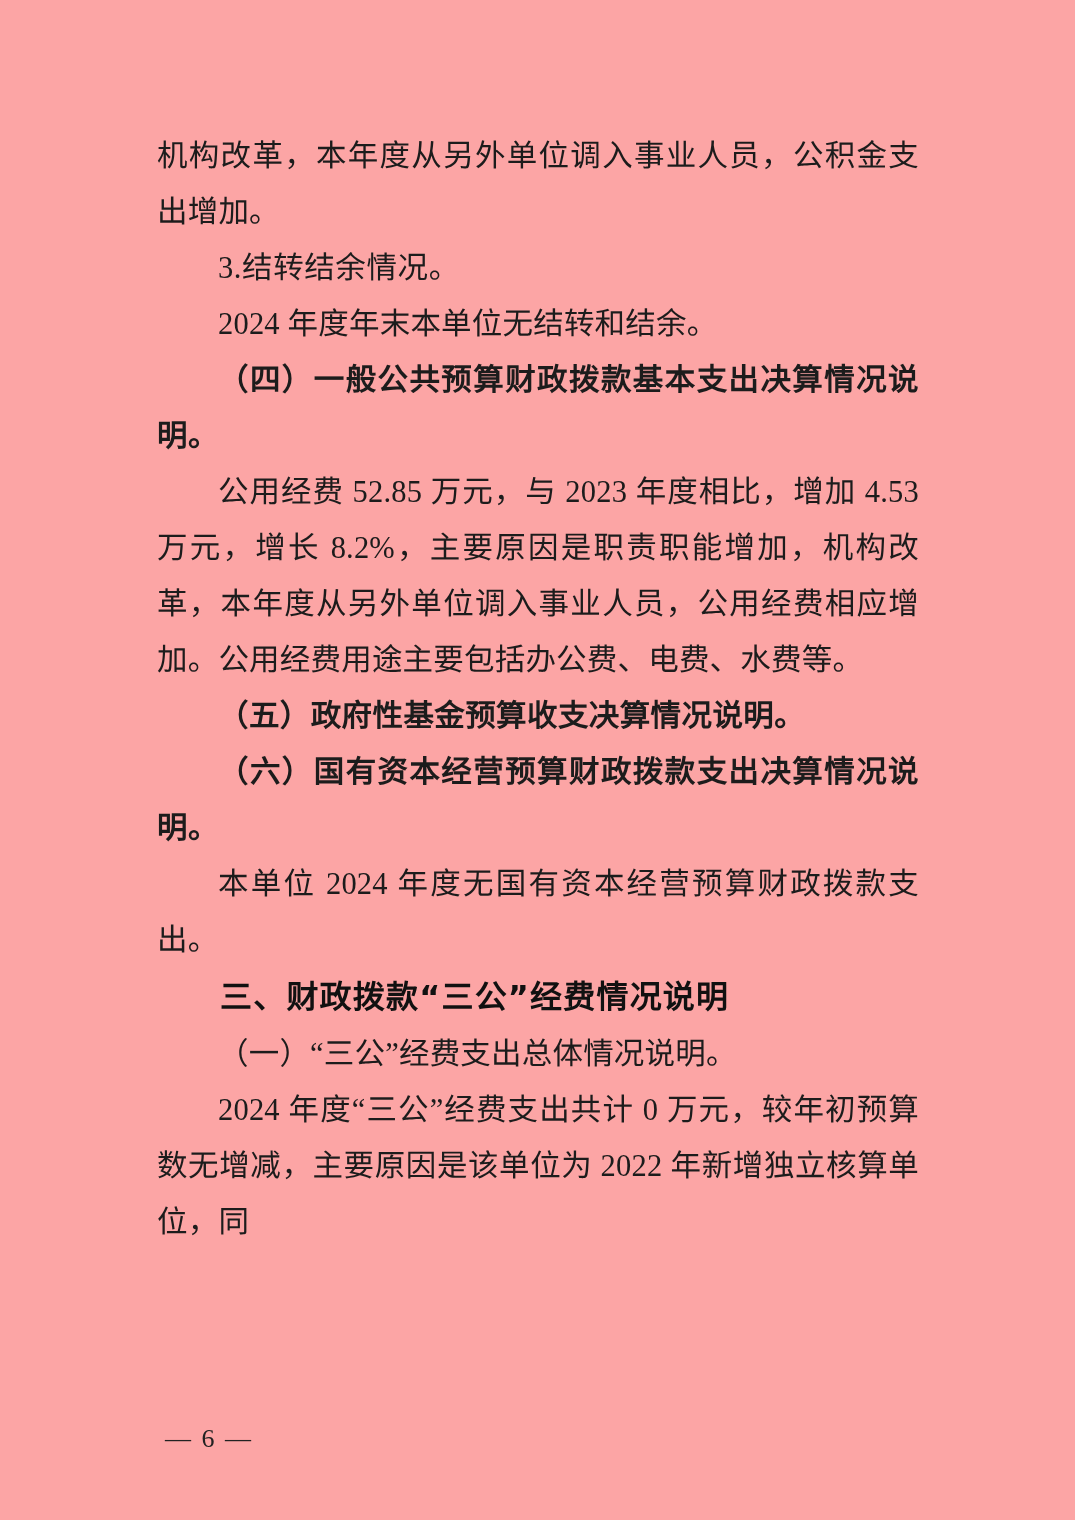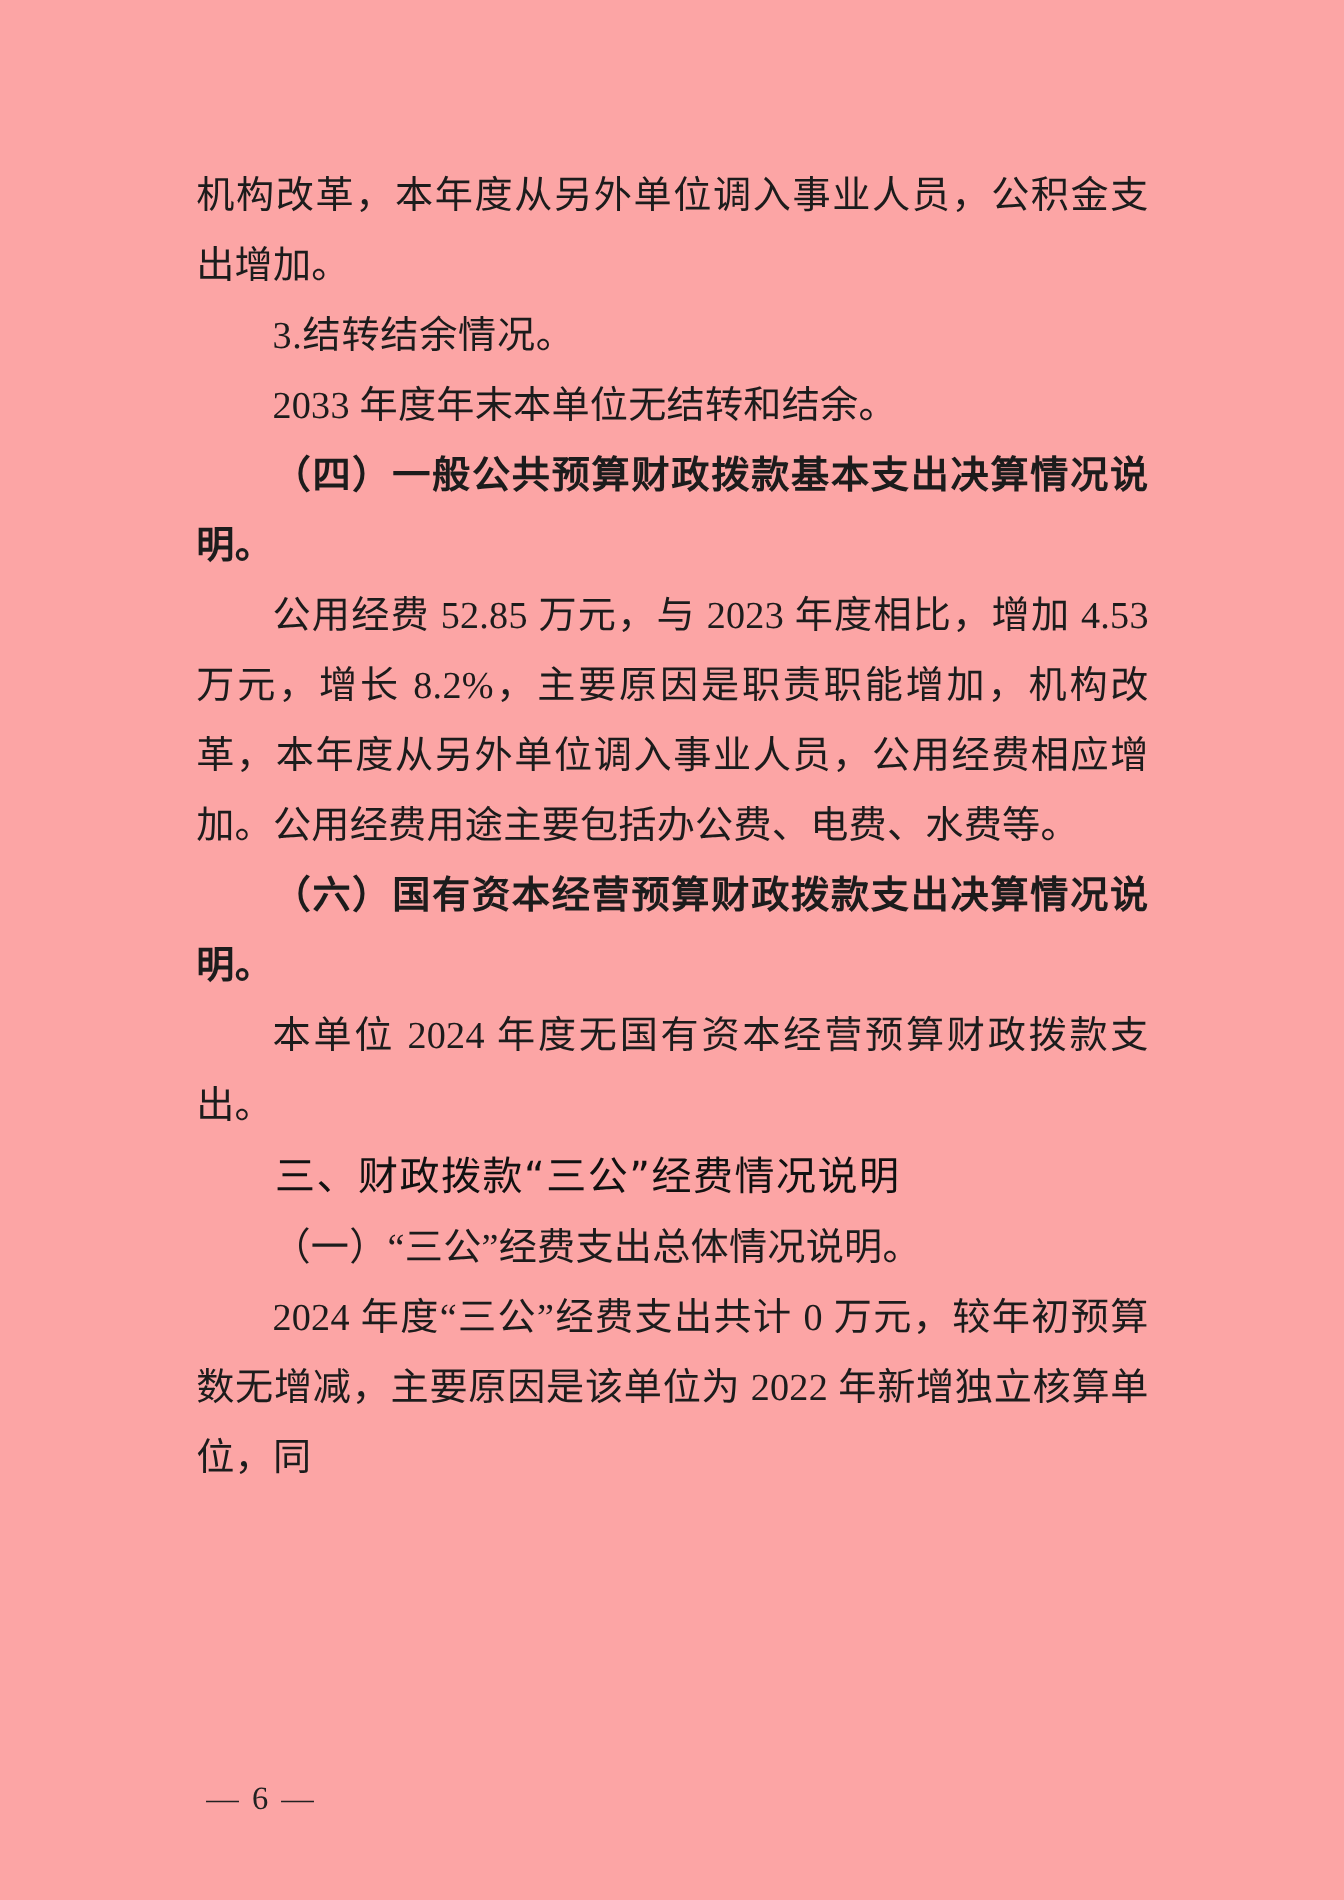--- a/index.html
+++ b/index.html
@@ -60,21 +60,21 @@
   
   .numhead {
     font-weight: 400;
     letter-spacing: 0.6px;
   }
 
   
   .mainhead {
     margin: 0;
     font-family: "DejaVu Sans", "Liberation Sans", sans-serif;
-    font-weight: 400;
+    font-weight: 700;
     font-size: 32px;
     line-height: 58px;
     text-indent: 63px;
     letter-spacing: 1.2px;
     color: #111111;
   }
 
   
   .footer {
     position: absolute;
@@ -96,27 +96,28 @@
 <body>
 
 <div class="page">
 
   <div class="content">
 
     <p class="p cont">机构改革，本年度从另外单位调入事业人员，公积金支出增加。</p>
 
     <p class="p indent numhead">3.结转结余情况。</p>
 
-    <p class="p indent">2033 年度年末本单位无结转和结余。</p>
+    <p class="p indent">2024 年度年末本单位无结转和结余。</p>
 
     <p class="p indent subhead">（四）一般公共预算财政拨款基本支出决算情况说明。</p>
 
 
     <p class="p indent">公用经费 52.85 万元，与 2023 年度相比，增加 4.53 万元，增长 8.2%，主要原因是职责职能增加，机构改革，本年度从另外单位调入事业人员，公用经费相应增加。公用经费用途主要包括办公费、电费、水费等。</p>
 
+    <p class="p indent subhead">（五）政府性基金预算收支决算情况说明。</p>
 
 
     <p class="p indent subhead">（六）国有资本经营预算财政拨款支出决算情况说明。</p>
 
     <p class="p indent">本单位 2024 年度无国有资本经营预算财政拨款支出。</p>
 
     <h2 class="mainhead">三、财政拨款“三公”经费情况说明</h2>
 
     <p class="p indent">（一）“三公”经费支出总体情况说明。</p>
 

